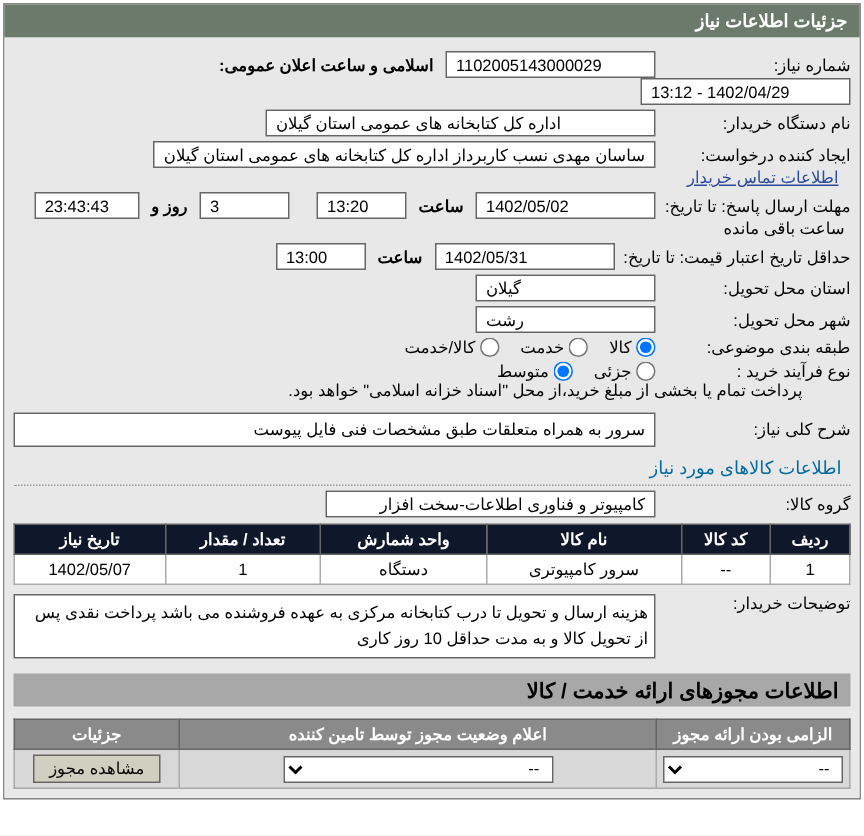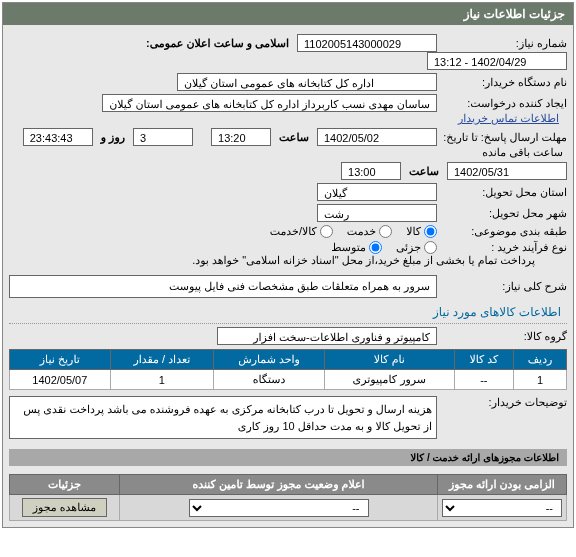--- a/index.html
+++ b/index.html
@@ -14,25 +14,25 @@
   .field-med{min-width:140px}
   .field-sm{min-width:60px}
   .sub-label{font-weight:bold;padding:0 8px}
   .link{color:#2a4ba0;text-decoration:underline;cursor:pointer;font-size:11px}
   .radio-group{display:flex;gap:14px;align-items:center}
   .radio-item{display:flex;align-items:center;gap:3px}
   .radio-item input{margin:0}
   .section-title{font-weight:normal;font-size:12px;color:#0369a1;padding:4px 6px;border-bottom:1px dotted #999;margin-top:0}
   .textarea-box{background:#fff;border:1px solid #666;padding:4px 6px;width:100%;min-height:22px;font-size:11px}
   table.grid{width:100%;border-collapse:collapse;margin-top:4px;font-size:11px}
-  table.grid th{background:#0369a1;color:#fff;border:1px solid #666;padding:3px 4px;font-weight:normal;text-align:center}
+  table.grid th{background:#0f172a;color:#fff;border:1px solid #666;padding:3px 4px;font-weight:bold;text-align:center}
   table.grid td{background:#fff;border:1px solid #aaa;padding:3px 4px;text-align:center}
   .buyer-desc-row{display:flex;align-items:flex-start;margin-top:6px}
   .buyer-desc-box{background:#fff;border:1px solid #666;padding:4px;flex:1;min-height:36px;font-size:11px;text-align:right;line-height:1.5}
-  .sub-panel-header{background:#a8a8a8;color:#000;padding:3px 8px;font-weight:bold;font-size:10px;margin-top:10px}
+  .sub-panel-header{background:#a8a8a8;color:#000;padding:3px 8px;font-weight:bold;font-size:14px;margin-top:10px}
   .bottom-table{width:100%;border-collapse:collapse;margin-top:8px;font-size:11px}
   .bottom-table th{background:#8a8a8a;color:#fff;border:1px solid #666;padding:3px 4px;text-align:center;font-weight:bold}
   .bottom-table td{background:#d8d8d8;border:1px solid #aaa;padding:3px 4px;text-align:center;vertical-align:middle}
   .select{background:#fff;border:1px solid #666;padding:1px 4px;width:180px;height:18px;font-size:11px}
   .btn{background:#d0d0c0;border:1px solid #666;padding:2px 10px;font-size:11px;cursor:pointer;font-family:inherit}
   .note{font-size:11px;padding-right:4px}
 </style>
 </head>
 <body>
 
@@ -63,20 +63,21 @@
       <span class="field">1402/05/02</span>
       <span class="sub-label">ساعت</span>
       <span class="field field-sm">13:20</span>
       <span class="field field-sm" style="margin-right:18px">3</span>
       <span class="sub-label">روز و</span>
       <span class="field field-sm" style="min-width:70px">23:43:43</span>
       <span class="note">ساعت باقی مانده</span>
     </div>
 
     <div class="row">
+      <span class="label">حداقل تاریخ اعتبار قیمت: تا تاریخ:</span>
       <span class="field">1402/05/31</span>
       <span class="sub-label">ساعت</span>
       <span class="field field-sm">13:00</span>
     </div>
 
     <div class="row">
       <span class="label">استان محل تحویل:</span>
       <span class="field">گیلان</span>
     </div>
 

